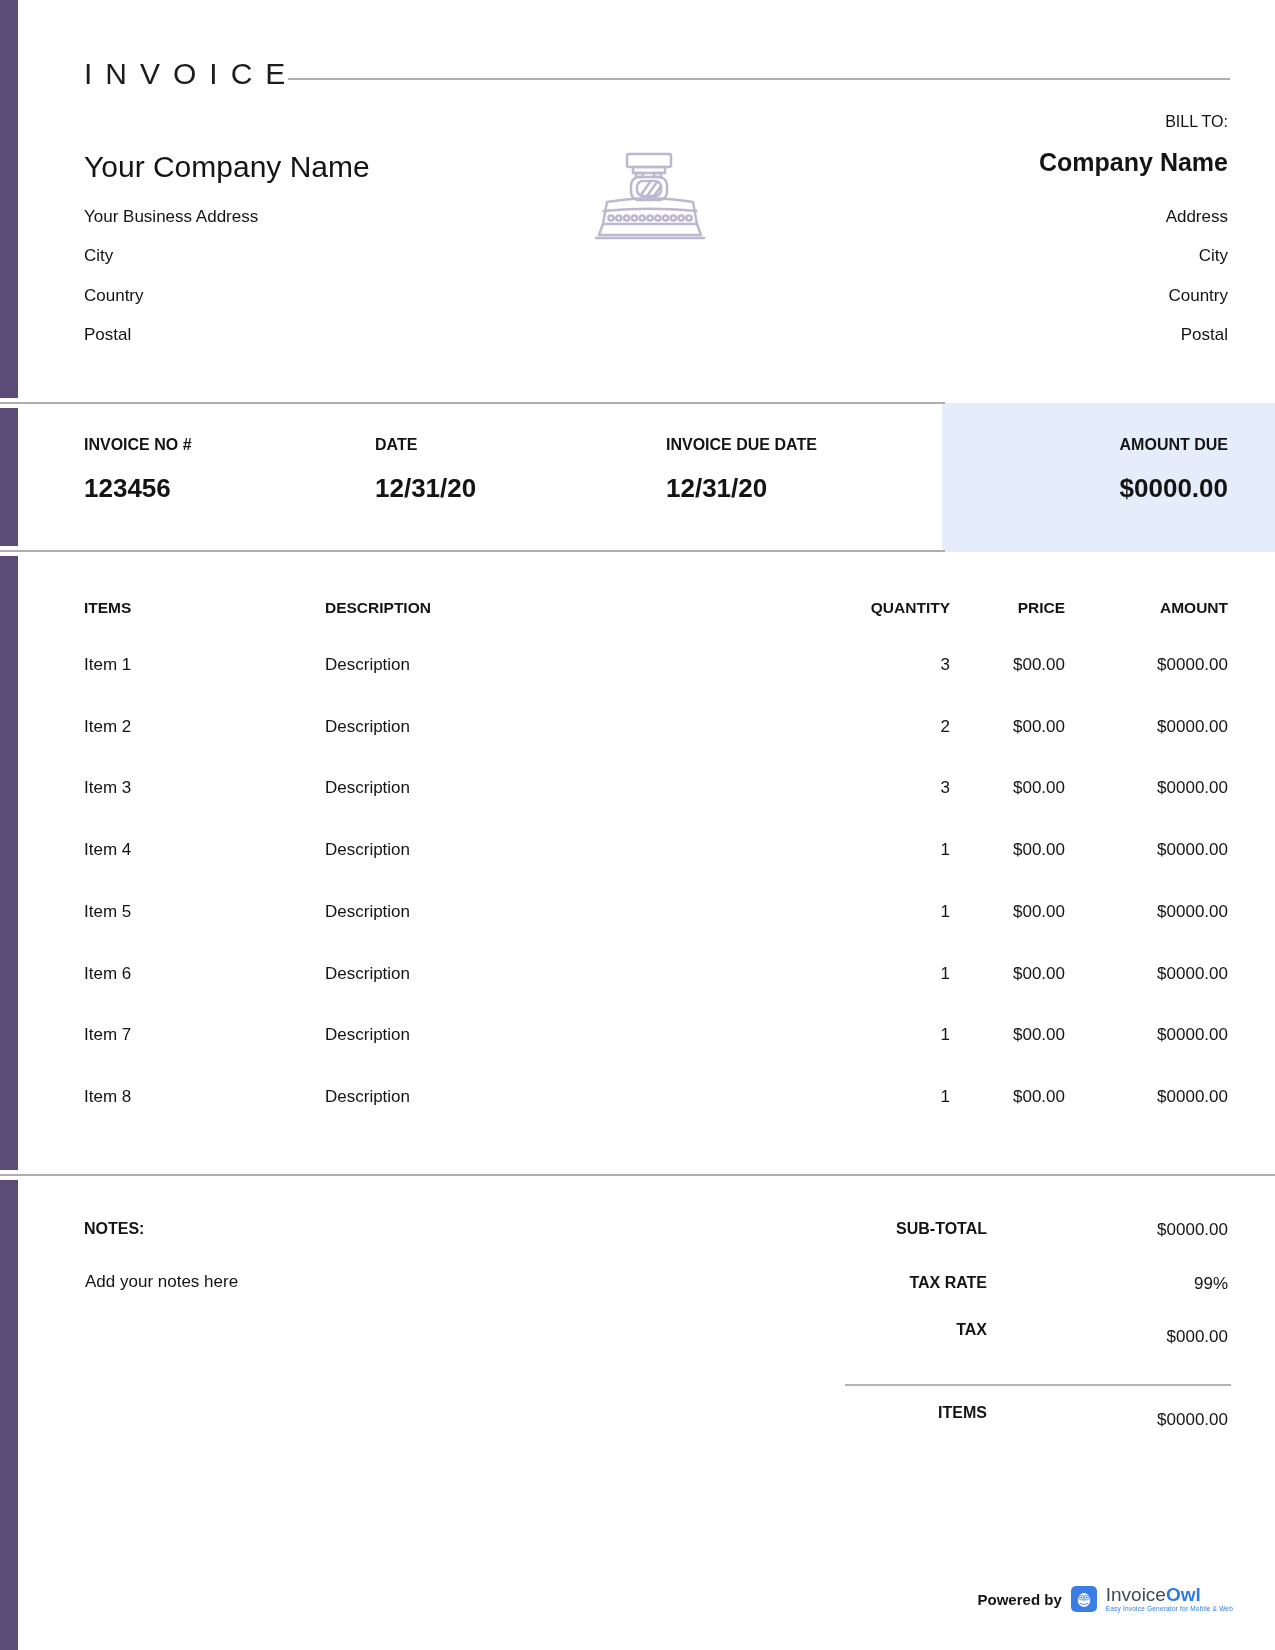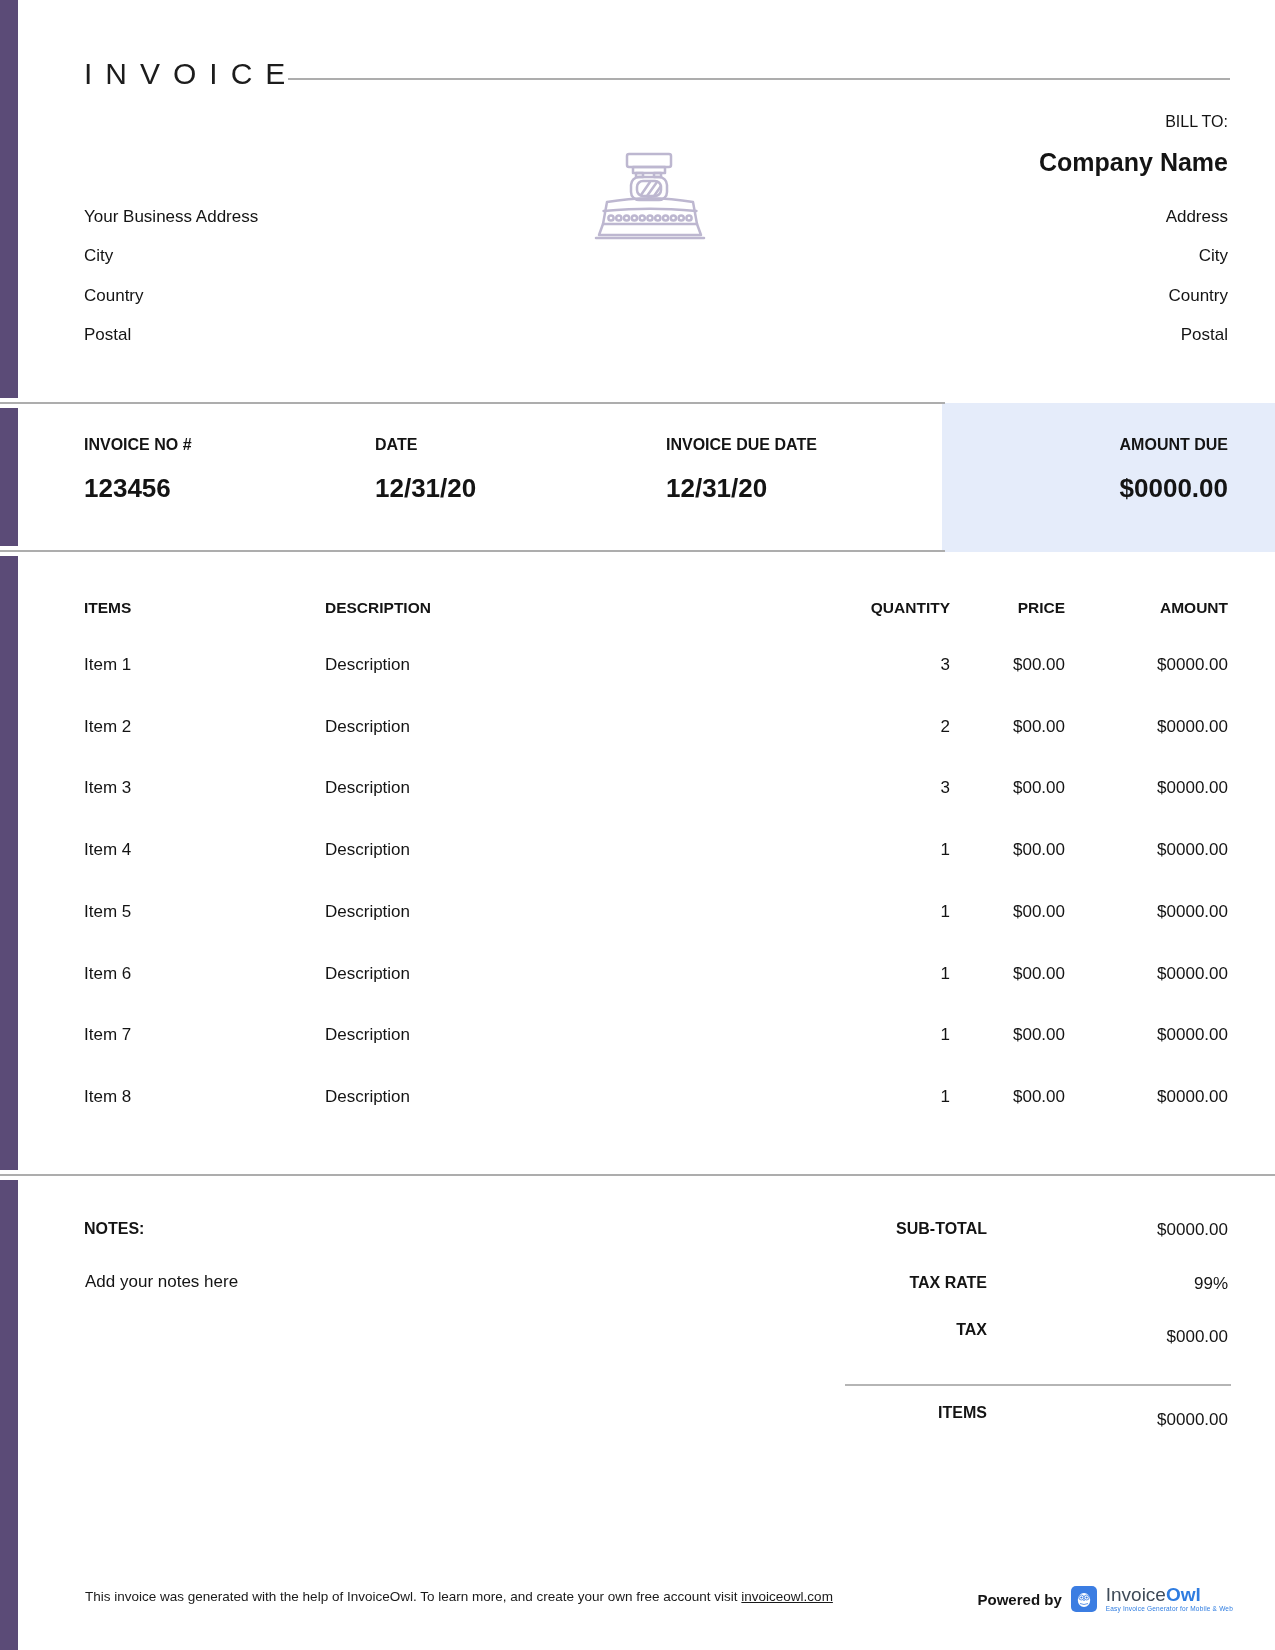--- a/index.html
+++ b/index.html
@@ -60,20 +60,21 @@
 <div class="page">
 
   <div class="abs accent-bar"></div>
   <div class="abs bar-gap" style="top:398px"></div>
   <div class="abs bar-gap" style="top:546px"></div>
   <div class="abs bar-gap" style="top:1170px"></div>
 
   <div class="abs title">INVOICE</div>
   <div class="abs rule title-rule"></div>
 
+  <div class="abs company-name">Your Company Name</div>
   <div class="abs addr l-line y1">Your Business Address</div>
   <div class="abs addr l-line y2">City</div>
   <div class="abs addr l-line y3">Country</div>
   <div class="abs addr l-line y4">Postal</div>
 
   <div class="abs logo-box">
     <svg width="140" height="96" viewBox="0 0 140 96" fill="none" stroke="#bdb7d0" stroke-width="2.5" stroke-linejoin="round" stroke-linecap="round">
       <rect x="47" y="4" width="44" height="13" rx="2"></rect>
       <rect x="53" y="17" width="32" height="6"></rect>
       <rect x="56" y="23" width="7" height="4"></rect>
@@ -192,21 +193,20 @@
   <div class="abs tot-label t1l">SUB-TOTAL</div>
   <div class="abs tot-value t1v">$0000.00</div>
   <div class="abs tot-label t2l">TAX RATE</div>
   <div class="abs tot-value t2v">99%</div>
   <div class="abs tot-label t3l">TAX</div>
   <div class="abs tot-value t3v">$000.00</div>
   <div class="abs rule total-rule"></div>
   <div class="abs tot-label t4l">ITEMS</div>
   <div class="abs tot-value t4v">$0000.00</div>
 
-  <div class="abs footer-note"><span>This invoice was generated with the help of InvoiceOwl. To learn more, and create your own free account visit </span><a href="#">invoiceowl.com</a></div>
 
   <div class="abs powered">
     <span class="powered-label">Powered by</span>
     <span class="owl-badge">
       <svg width="18" height="18" viewBox="0 0 18 18">
         <ellipse cx="9" cy="10" rx="6.2" ry="7" fill="#ffffff"></ellipse>
         <circle cx="6.4" cy="7.5" r="2.5" fill="#ffffff" stroke="#3b7de2" stroke-width="0.8"></circle>
         <circle cx="11.6" cy="7.5" r="2.5" fill="#ffffff" stroke="#3b7de2" stroke-width="0.8"></circle>
         <circle cx="6.4" cy="7.5" r="1.1" fill="#3b7de2"></circle>
         <circle cx="11.6" cy="7.5" r="1.1" fill="#3b7de2"></circle>

